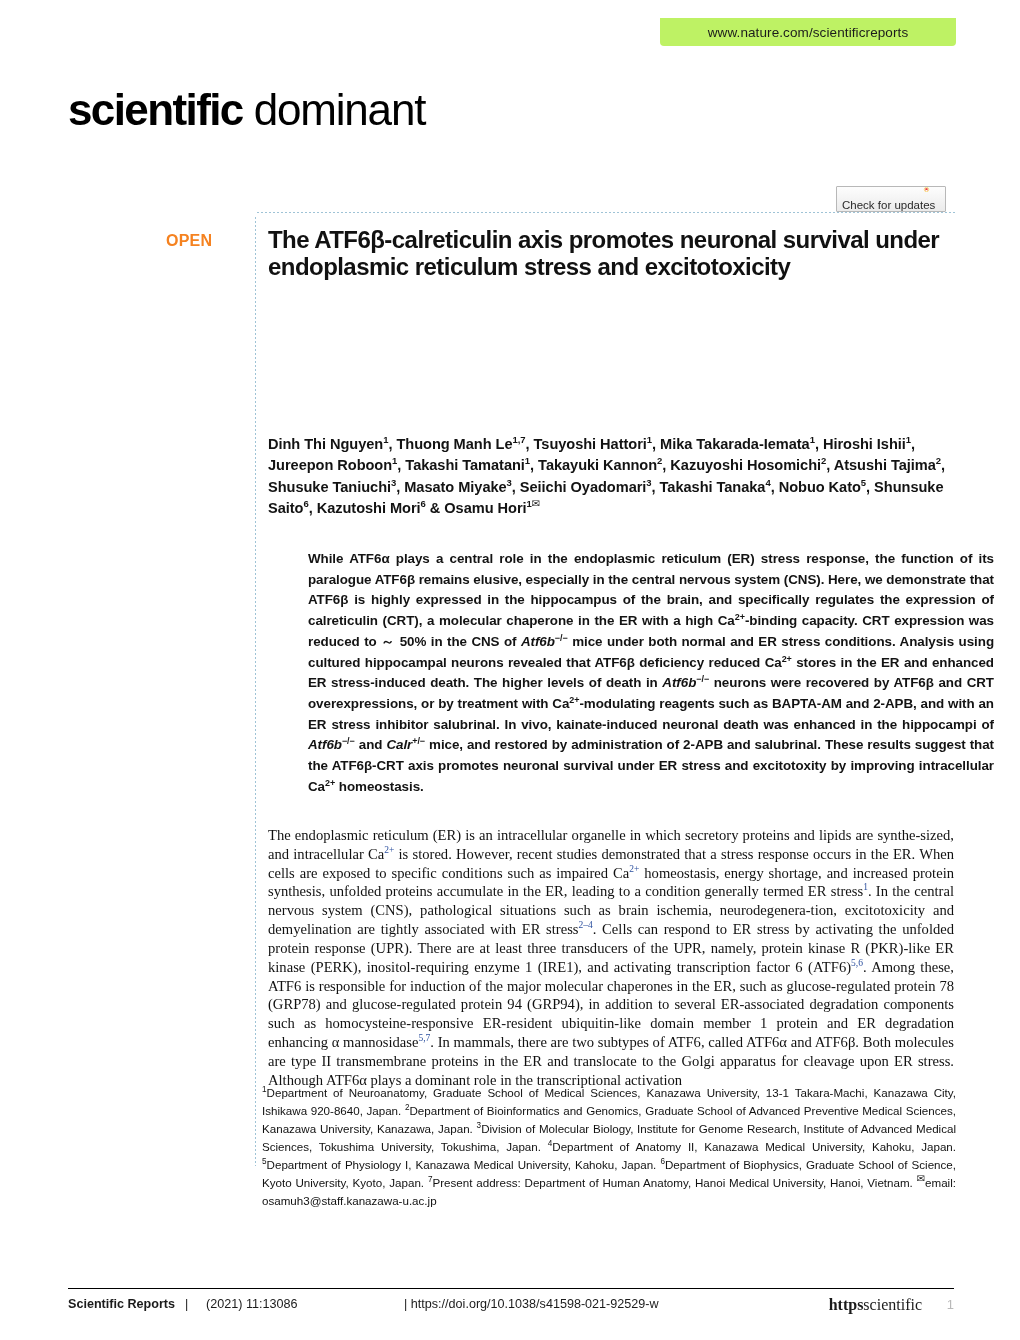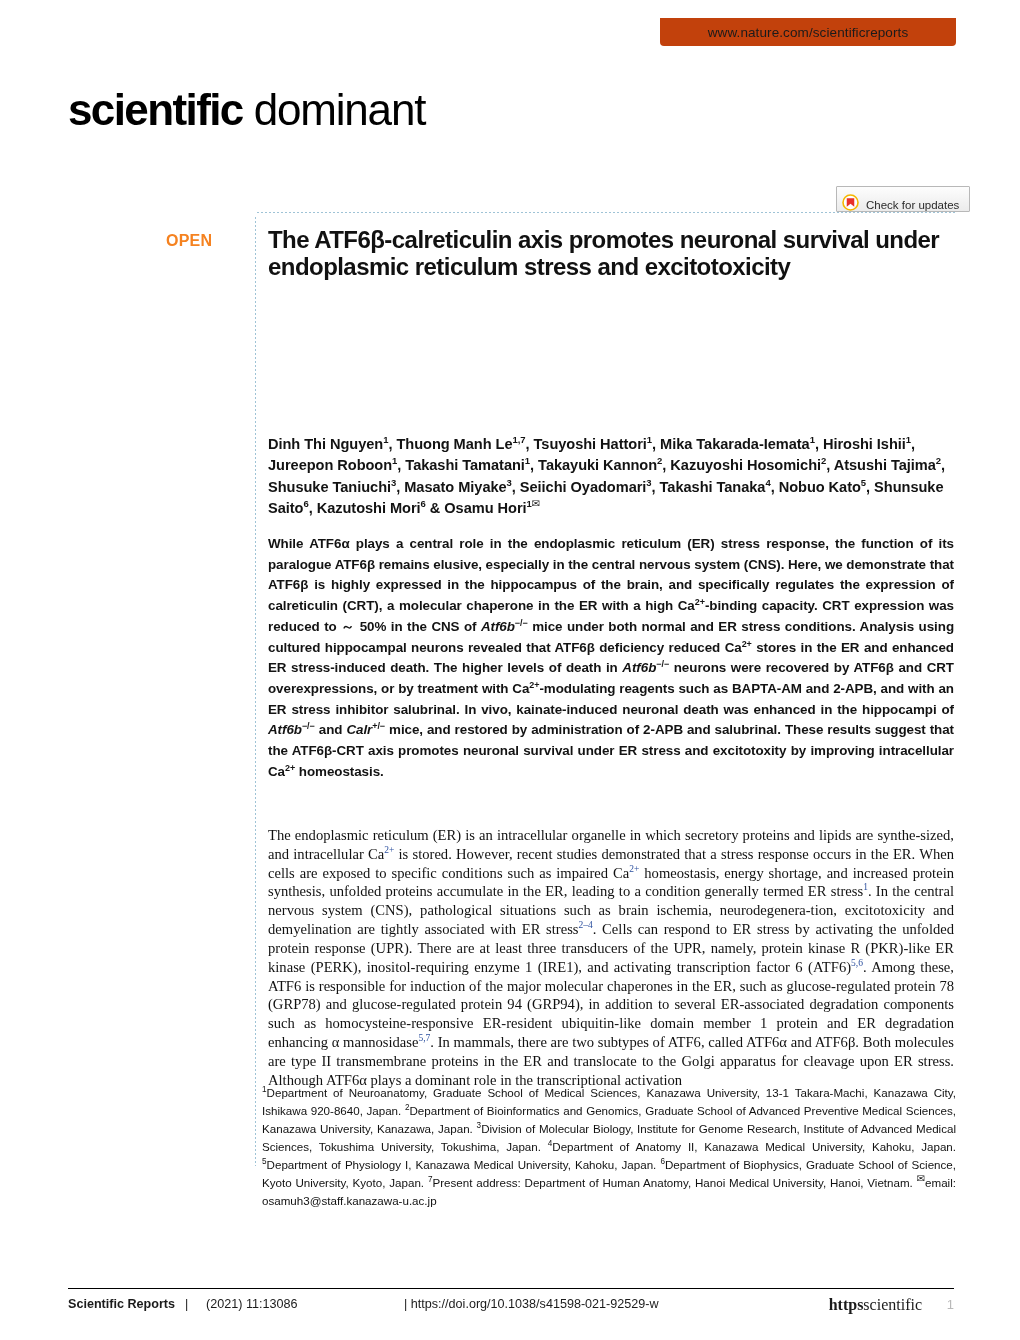--- a/index.html
+++ b/index.html
@@ -16,21 +16,21 @@
     overflow: hidden;
   }
 
   
   .url-banner {
     position: absolute;
     top: 18px;
     left: 660px;
     width: 296px;
     height: 28px;
-    background: #c2410c;
+    background: #bef264;
     border-bottom-left-radius: 4px;
     border-bottom-right-radius: 4px;
     display: flex;
     align-items: center;
     justify-content: center;
   }
   .url-banner span {
     font-size: 13.5px;
     letter-spacing: .1px;
     color: #1b1b1b;
@@ -60,20 +60,21 @@
     top: 186px;
     left: 836px;
     height: 24px;
     padding: 0 10px 0 5px;
     display: flex;
     align-items: flex-end;
     gap: 7px;
     border: 1px solid #b8b8b8;
     background: linear-gradient(#fdfdfd, #ebebeb);
     border-radius: 1px;
+    flex-direction: column;
   }
   .cfu-label {
     font-size: 11.5px;
     color: #2b2b2b;
     white-space: nowrap;
   }
   .cfu-icon { width: 17px; height: 17px; display: block; }
 
   
   .dots-h {
@@ -129,27 +130,28 @@
     font-size: 14.6px;
     font-weight: 700;
     line-height: 1.46;
     letter-spacing: -0.05px;
     color: #131313;
   }
   .authors sup { font-size: 9.5px; font-weight: 700; vertical-align: super; line-height: 0; }
   .env { font-family: "DejaVu Sans", sans-serif; font-size: 10px; vertical-align: super; line-height: 0; }
 
   .abstract {
-    top: 534px;
+    top: 549px;
     font-size: 13.4px;
     font-weight: 700;
     line-height: 1.545;
     letter-spacing: -0.06px;
     text-align: justify;
     color: #131313;
+    margin-left: 40px;
   }
   .abstract sup { font-size: 9px; vertical-align: super; line-height: 0; }
   .abstract i { font-style: italic; }
 
   .body-p {
     top: 826px;
     font-family: "Liberation Serif", serif;
     font-size: 14.6px;
     line-height: 1.29;
     text-align: justify;

